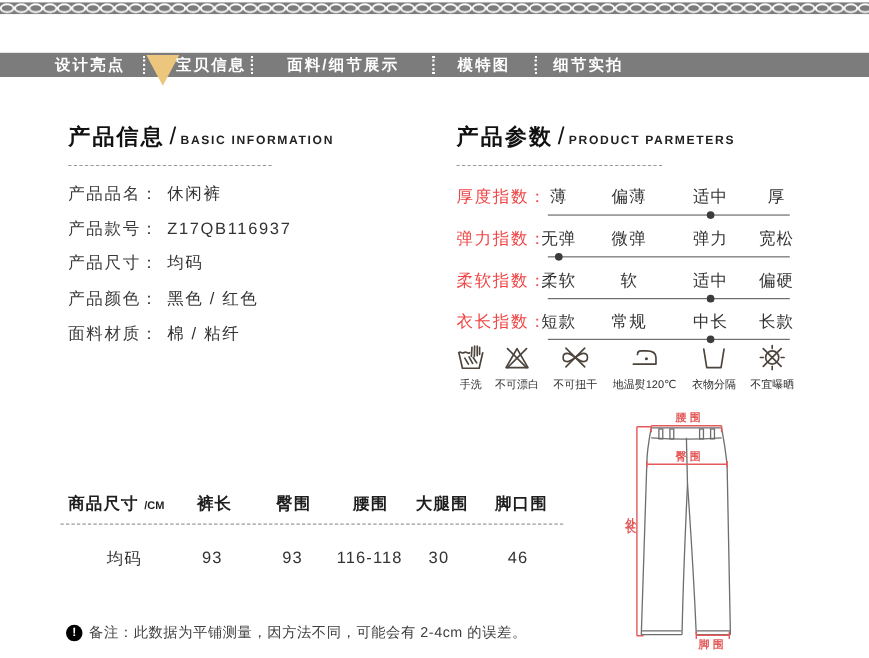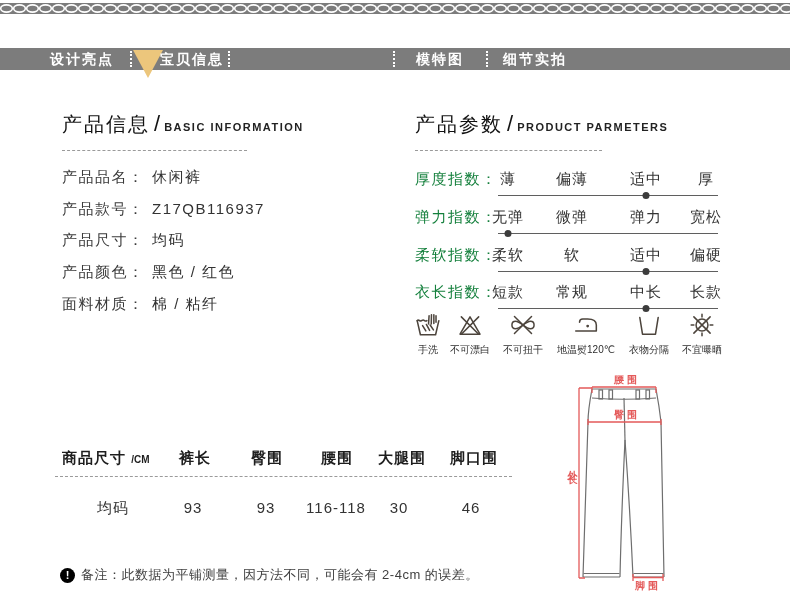--- a/index.html
+++ b/index.html
@@ -10,33 +10,33 @@
   .chain{position:absolute;left:0;top:0;width:790px;height:11px;}
   .navbar{position:absolute;left:0;top:11px;width:790px;height:22px;background:#7c7c7c;margin-top:37px;}
   .nav-item{position:absolute;top:0;height:22px;line-height:22px;transform:translateX(-50%);
     color:#fff;font-size:14px;font-weight:bold;letter-spacing:2px;white-space:nowrap;cursor:pointer;}
   .nav-sep{position:absolute;top:3px;height:16px;width:0;border-left:2px dotted #fff;}
   .nav-arrow{position:absolute;top:2px;width:0;height:0;
     border-left:15px solid transparent;border-right:15px solid transparent;border-top:28px solid #ecc67c;}
 
   
   .heading{position:absolute;top:111px;display:flex;align-items:baseline;gap:4px;white-space:nowrap;}
-  .heading .title{font-size:20px;font-weight:400;color:#111;letter-spacing:2px;}
+  .heading .title{font-size:20px;font-weight:700;color:#111;letter-spacing:2px;}
   .heading .slash{font-size:22px;font-weight:400;color:#111;}
   .heading .sub{font-size:11px;font-weight:bold;color:#222;letter-spacing:1.5px;}
   .dash-line{position:absolute;height:0;border-top:1px dashed #9a9a9a;}
 
   
   .info-row{position:absolute;left:62px;height:20px;line-height:20px;font-size:15px;white-space:nowrap;}
   .info-row .lbl{color:#3a3a3a;letter-spacing:1.5px;}
   .info-row .val{position:absolute;left:90px;color:#333;letter-spacing:1.5px;white-space:nowrap;}
 
   
   .param-row{position:absolute;left:415px;width:332px;height:34px;font-size:15px;}
-  .param-row .lbl{position:absolute;left:0;top:0;color:#15803d;letter-spacing:1.5px;white-space:nowrap;}
+  .param-row .lbl{position:absolute;left:0;top:0;color:#ef4444;letter-spacing:1.5px;white-space:nowrap;}
   .param-row .opt{position:absolute;top:0;transform:translateX(-50%);color:#333;letter-spacing:1px;white-space:nowrap;}
   .o0{left:93px}.o1{left:157px}.o2{left:231px}.o3{left:291px}
   .param-row .track{position:absolute;left:83px;top:25px;width:220px;height:1px;background:#5f5f5f;}
   .param-row .dot{position:absolute;top:22px;width:7px;height:7px;border-radius:50%;background:#3c3c3c;transform:translateX(-50%);}
 
   
   .care-item{position:absolute;top:312px;transform:translateX(-50%);text-align:center;white-space:nowrap;}
   .care-item .glyph{display:block;height:30px;}
   .care-item .cap{display:block;font-size:10px;color:#2e2e2e;margin-top:1px;}
   .care-item svg{stroke:#4c443c;fill:none;stroke-width:1.4;stroke-linecap:round;stroke-linejoin:round;}
@@ -73,20 +73,21 @@
       <rect width="790" height="11" fill="url(#chainpat)"></rect>
     </svg>
   </div>
 
   <div class="navbar">
     <div class="nav-item" style="left:82px">设计亮点</div>
     <div class="nav-sep" style="left:130px"></div>
     <div class="nav-arrow" style="left:133px"></div>
     <div class="nav-item" style="left:192px">宝贝信息</div>
     <div class="nav-sep" style="left:228px"></div>
+    <div class="nav-item" style="left:312px">面料/细节展示</div>
     <div class="nav-sep" style="left:393px"></div>
     <div class="nav-item" style="left:440px">模特图</div>
     <div class="nav-sep" style="left:486px"></div>
     <div class="nav-item" style="left:535px">细节实拍</div>
   </div>
 
   <div class="heading" style="left:62px">
     <span class="title">产品信息</span>
     <span class="slash">/</span>
     <span class="sub">BASIC INFORMATION</span>

